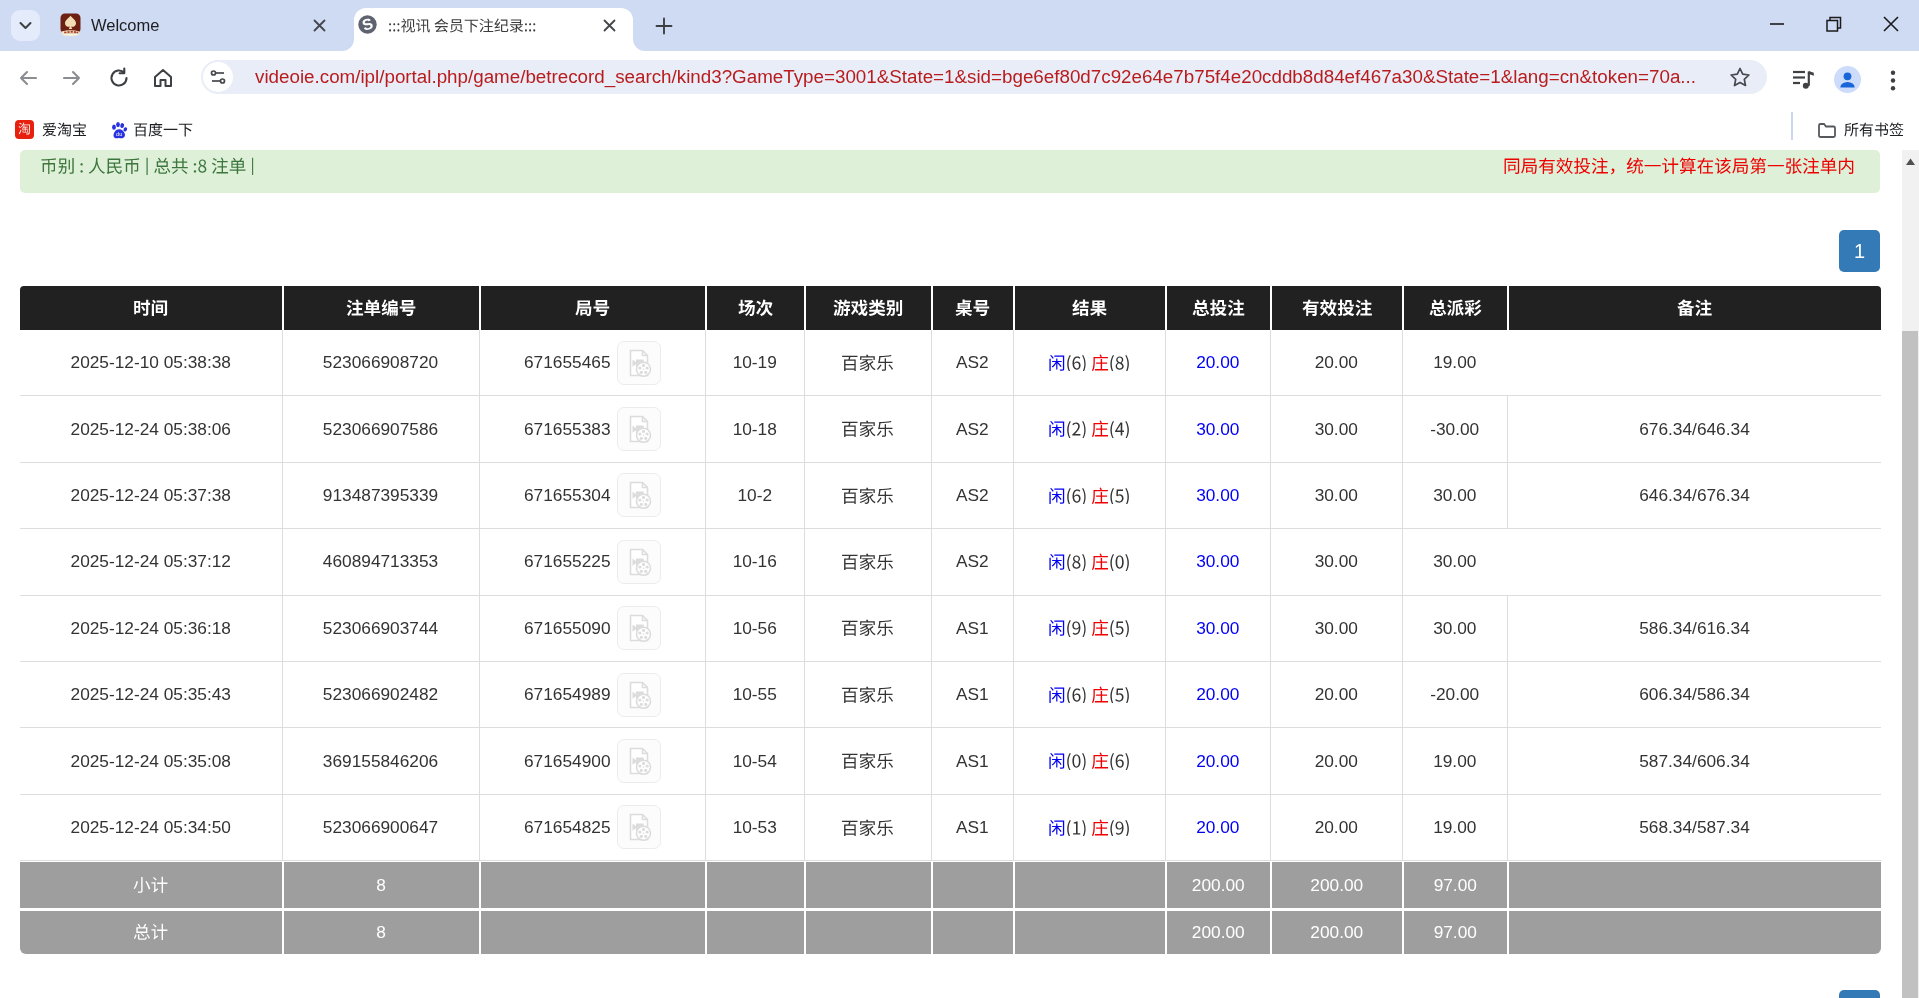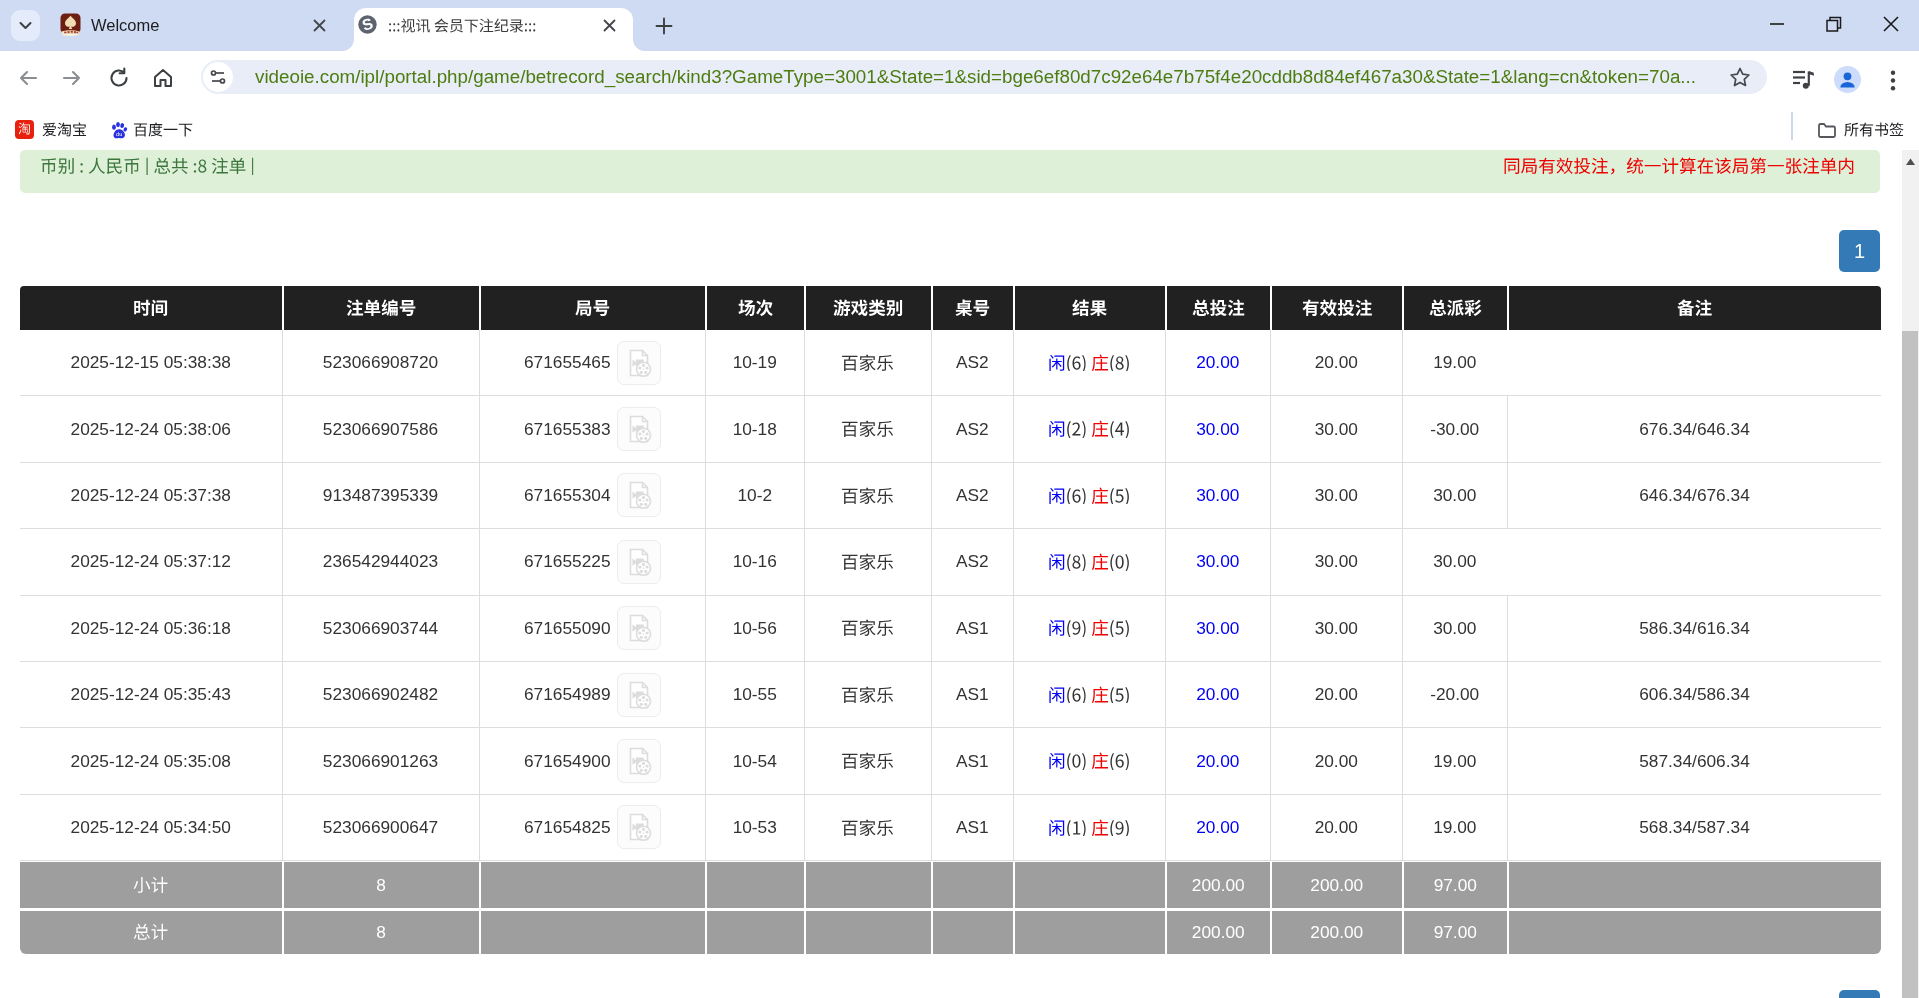--- a/index.html
+++ b/index.html
@@ -24,21 +24,21 @@
  background:#fcfcfc;align-items:center;justify-content:center}
 .grow{display:flex}
 .g1{margin-top:1px}
 .g2{margin-top:2.5px}
 .g2 .gc:first-child{border-radius:0 0 6px 0}
 .gc{background:#9e9e9e;border-left:2px solid #fff;display:flex;align-items:center;justify-content:center;
  color:#fff;font-size:17.3px}
 .gc:first-child{border-left:none}
 .g2 .gc:first-child{border-radius:0 0 0 6px}
 .g2 .gc:last-child{border-radius:0 0 6px 0}
-.url{position:absolute;left:54px;top:0;height:34px;line-height:34px;font-size:18.8px;color:#4d7c0f;white-space:nowrap;width:1445px;overflow:hidden}
+.url{position:absolute;left:54px;top:0;height:34px;line-height:34px;font-size:18.8px;color:#b91c1c;white-space:nowrap;width:1445px;overflow:hidden}
 </style></head><body>
 <div id="tabstrip">
  <div style="position:absolute;left:11px;top:10px;width:29px;height:31px;background:#e4ebfa;border-radius:9px">
   <svg width="29" height="31" viewBox="0 0 29 31">
         <path d="M9.5 13 L14.5 18 L19.5 13" fill="none" stroke="#3c4043" stroke-width="2" stroke-linecap="round" stroke-linejoin="round"></path>
       </svg>
  </div>
 
  <svg style="position:absolute;left:60px;top:13px" width="21" height="23" viewBox="0 0 21 23">
       <rect x="0.5" y="0.5" width="20" height="20" rx="4.5" fill="#6d1f12"></rect>
@@ -231,21 +231,21 @@
             <path d="M13.1 11.7C14.1 13 15.1 14.7 15.4 15.8L17.2 14.7C16.8 13.6 15.8 12 14.7 10.8ZM4.7 11.1V14.3C4.7 16.3 5.4 16.9 8 16.9C8.5 16.9 10.8 16.9 11.4 16.9C13.4 16.9 14 16.4 14.3 14.2C13.7 14 12.7 13.7 12.3 13.4C12.2 14.7 12 15 11.2 15C10.6 15 8.6 15 8.2 15C7.1 15 6.9 14.9 6.9 14.3V11.1ZM2 11.3C1.7 12.7 1.2 14.4 0.5 15.3L2.5 16.2C3.3 15 3.8 13.2 4 11.7ZM5.2 5.9H12.4V8.1H5.2ZM2.9 3.9V10.1H8.6L7.4 11.1C8.4 11.8 9.7 13 10.3 13.8L11.8 12.4C11.3 11.8 10.2 10.8 9.2 10.1H14.8V3.9H12.3L13.8 1.4L11.6 0.5C11.2 1.5 10.6 2.9 10 3.9H6.7L7.7 3.5C7.5 2.6 6.7 1.4 5.9 0.5L4.1 1.4C4.7 2.2 5.3 3.2 5.6 3.9Z M19 2.3C19.9 2.9 21.3 3.8 22 4.4L23.1 2.7C22.4 2.1 20.9 1.3 20 0.8ZM18.1 7.1C19.1 7.6 20.5 8.4 21.1 9L22.2 7.3C21.4 6.7 20 5.9 19 5.5ZM18.4 15.4 20 16.8C20.9 15.1 21.9 13.1 22.7 11.3L21.3 9.8C20.4 11.9 19.2 14.1 18.4 15.4ZM27 16.9C27.4 16.6 28 16.2 31.2 14.9C31 14.5 30.8 13.7 30.8 13.2L28.8 14V6.8L29.6 6.7C30.1 11 31.1 14.7 33.4 16.7C33.8 16.1 34.4 15.3 34.9 14.9C33.8 14.1 32.9 12.7 32.4 11.1C33.1 10.6 33.9 9.9 34.8 9.3L33.3 7.8C32.9 8.2 32.4 8.8 31.9 9.3C31.6 8.4 31.5 7.4 31.3 6.3C32.2 6.1 33 5.9 33.8 5.7L32.1 4C30.9 4.5 28.8 5 26.9 5.3V13.9C26.9 14.6 26.6 15 26.3 15.2C26.6 15.6 26.9 16.4 27 16.9ZM23.8 2.3V6.8C23.8 9.5 23.7 13.4 21.9 16.1C22.4 16.3 23.3 16.8 23.6 17.1C25.5 14.3 25.8 9.8 25.8 6.8V3.9C28.6 3.6 31.6 3 34 2.3L32.3 0.6C30.2 1.3 26.9 1.9 23.8 2.3Z M44.2 0.7C42 1.3 38.7 1.7 35.7 2C36 2.4 36.2 3.2 36.3 3.7C39.3 3.5 42.8 3.1 45.5 2.5ZM36.1 4.8C36.7 5.6 37.4 6.8 37.6 7.6L39.2 6.8C39 6 38.3 4.9 37.6 4.1ZM39.3 4.2C39.7 5 40.2 6.1 40.4 6.8L42.1 6.2C41.9 5.5 41.4 4.5 40.9 3.7ZM50 5.6C49 7 47 8.4 45.5 9.2C46 9.7 46.7 10.3 47 10.8C48.8 9.8 50.7 8.2 52 6.5ZM50.4 10.5C49.2 12.6 46.8 14.3 44.5 15.2C45 15.7 45.7 16.5 46 17.1C48.6 15.8 51 13.9 52.5 11.4ZM39.8 7V8.6H36.1V10.5H39.1C38.2 12 36.8 13.4 35.5 14.2C35.9 14.6 36.5 15.5 36.7 16C37.8 15.2 38.9 14.1 39.8 12.9V17H41.8V12.1C42.7 13 43.4 13.9 43.8 14.6L45.2 13.2C44.7 12.4 43.8 11.4 42.7 10.5H45.1V8.6H41.8V7ZM49.6 0.8C48.7 2.1 47 3.5 45.5 4.3L45.5 4.2L43.4 3.7C43.2 4.7 42.6 6.1 42.1 7L43.7 7.5C44.2 6.7 44.8 5.5 45.4 4.4C46 4.8 46.6 5.4 46.9 5.9C48.6 4.9 50.5 3.4 51.7 1.7Z" fill="#fff"></path>
           </svg>
         </div>
         <div class="hc" style="width:374px">
           <svg width="35.2" height="17.6" viewBox="0 0 35.2 17.6">
             <path d="M11.3 3.8C10.5 4.4 9.7 4.9 8.7 5.4C7.6 5 6.7 4.4 6 3.8L6.1 3.8ZM6.3 0.5C5.4 1.9 3.6 3.5 1 4.6C1.5 5 2.1 5.7 2.4 6.2C3.2 5.8 3.8 5.4 4.5 5C5 5.5 5.7 5.9 6.3 6.4C4.5 7 2.4 7.4 0.3 7.6C0.7 8.1 1.1 9 1.2 9.5L2.6 9.3V17.1H4.8V16.6H12.5V17.1H14.8V9.2H3.1C5.1 8.9 7 8.3 8.7 7.6C10.9 8.4 13.4 9 16.1 9.3C16.3 8.8 16.9 7.8 17.4 7.4C15.2 7.2 13 6.8 11.1 6.3C12.6 5.3 13.9 4.1 14.7 2.7L13.3 1.8L13 2H7.8C8.1 1.6 8.3 1.3 8.6 0.9ZM4.8 13.6H7.6V14.8H4.8ZM4.8 12V11.1H7.6V12ZM12.5 13.6V14.8H9.8V13.6ZM12.5 12H9.8V11.1H12.5Z M19.2 2.3C20.3 2.8 21.8 3.7 22.5 4.3L23.7 2.5C23 2 21.4 1.2 20.4 0.7ZM18.2 7.2C19.3 7.7 20.8 8.6 21.5 9.1L22.7 7.4C21.9 6.8 20.4 6.1 19.3 5.6ZM18.7 15.5 20.5 16.9C21.5 15.2 22.7 13.2 23.6 11.4L22 9.9C21 12 19.6 14.2 18.7 15.5ZM27.2 1.1C27.7 2 28.2 3.1 28.4 3.8H23.7V5.8H28V8.9H24.4V10.9H28V14.5H23.2V16.5H34.7V14.5H30.2V10.9H33.6V8.9H30.2V5.8H34.2V3.8H28.9L30.5 3.2C30.3 2.4 29.7 1.3 29.1 0.5Z" fill="#fff"></path>
           </svg>
         </div>
       </div>
       <div class="trow">
-        <div class="c" style="width:261.5px">2025-12-15 05:38:38</div>
+        <div class="c" style="width:261.5px">2025-12-10 05:38:38</div>
         <div class="c" style="width:197px">523066908720</div>
         <div class="c" style="width:226.5px">671655465<span class="fbtn">
             <svg width="34" height="34" viewBox="0 0 34 34">
               <g fill="#fff" stroke="#dcdcdc" stroke-width="1.6">
                 <path d="M8.5 4.5 H20.5 L25.5 9.5 V29.5 H8.5 Z"></path>
                 <path d="M20.5 4.5 V9.5 H25.5" fill="none"></path>
               </g>
               <path d="M10.5 13.6 l3.4 2.6 v-2.6 h7.8 v7.2 h-7.8 v-2.6 l-3.4 2.6 z" fill="#dcdcdc"></path>
               <circle cx="21.5" cy="23.2" r="7" fill="#fff" stroke="#dcdcdc" stroke-width="1.6"></circle>
               <g fill="#dcdcdc">
@@ -354,21 +354,21 @@
             <path d="M65 18.9 66 18.5C64.5 16 63.8 13 63.8 10C63.8 7 64.5 4.1 66 1.5L65 1.1C63.4 3.7 62.4 6.6 62.4 10C62.4 13.5 63.4 16.3 65 18.9Z M71.4 15.7C73.5 15.7 75.6 14.1 75.6 11.3C75.6 8.4 73.8 7.2 71.7 7.2C70.9 7.2 70.3 7.4 69.8 7.7L70.1 4H75V2.6H68.7L68.3 8.6L69.1 9.2C69.9 8.7 70.4 8.4 71.3 8.4C72.9 8.4 74 9.5 74 11.3C74 13.2 72.7 14.4 71.2 14.4C69.7 14.4 68.8 13.7 68 13L67.2 14C68.1 14.9 69.3 15.7 71.4 15.7Z M78.3 18.9C79.9 16.3 80.9 13.5 80.9 10C80.9 6.6 79.9 3.7 78.3 1.1L77.3 1.5C78.8 4.1 79.5 7 79.5 10C79.5 13 78.8 16 77.3 18.5Z" fill="#333"></path>
           </svg>
         </div>
         <div class="c" style="width:105.5px;color:#0000f5">30.00</div>
         <div class="c" style="width:131.5px">30.00</div>
         <div class="c" style="width:105.5px">30.00</div>
         <div class="c" style="width:374px">646.34/676.34</div>
       </div>
       <div class="trow">
         <div class="c" style="width:261.5px">2025-12-24 05:37:12</div>
-        <div class="c" style="width:197px">236542944023</div>
+        <div class="c" style="width:197px">460894713353</div>
         <div class="c" style="width:226.5px">671655225<span class="fbtn">
             <svg width="34" height="34" viewBox="0 0 34 34">
               <g fill="#fff" stroke="#dcdcdc" stroke-width="1.6">
                 <path d="M8.5 4.5 H20.5 L25.5 9.5 V29.5 H8.5 Z"></path>
                 <path d="M20.5 4.5 V9.5 H25.5" fill="none"></path>
               </g>
               <path d="M10.5 13.6 l3.4 2.6 v-2.6 h7.8 v7.2 h-7.8 v-2.6 l-3.4 2.6 z" fill="#dcdcdc"></path>
               <circle cx="21.5" cy="23.2" r="7" fill="#fff" stroke="#dcdcdc" stroke-width="1.6"></circle>
               <g fill="#dcdcdc">
                 <circle cx="21.5" cy="19.4" r="1.6"></circle>
@@ -476,21 +476,21 @@
             <path d="M65 18.9 66 18.5C64.5 16 63.8 13 63.8 10C63.8 7 64.5 4.1 66 1.5L65 1.1C63.4 3.7 62.4 6.6 62.4 10C62.4 13.5 63.4 16.3 65 18.9Z M71.4 15.7C73.5 15.7 75.6 14.1 75.6 11.3C75.6 8.4 73.8 7.2 71.7 7.2C70.9 7.2 70.3 7.4 69.8 7.7L70.1 4H75V2.6H68.7L68.3 8.6L69.1 9.2C69.9 8.7 70.4 8.4 71.3 8.4C72.9 8.4 74 9.5 74 11.3C74 13.2 72.7 14.4 71.2 14.4C69.7 14.4 68.8 13.7 68 13L67.2 14C68.1 14.9 69.3 15.7 71.4 15.7Z M78.3 18.9C79.9 16.3 80.9 13.5 80.9 10C80.9 6.6 79.9 3.7 78.3 1.1L77.3 1.5C78.8 4.1 79.5 7 79.5 10C79.5 13 78.8 16 77.3 18.5Z" fill="#333"></path>
           </svg>
         </div>
         <div class="c" style="width:105.5px;color:#0000f5">20.00</div>
         <div class="c" style="width:131.5px">20.00</div>
         <div class="c" style="width:105.5px">-20.00</div>
         <div class="c" style="width:374px">606.34/586.34</div>
       </div>
       <div class="trow">
         <div class="c" style="width:261.5px">2025-12-24 05:35:08</div>
-        <div class="c" style="width:197px">523066901263</div>
+        <div class="c" style="width:197px">369155846206</div>
         <div class="c" style="width:226.5px">671654900<span class="fbtn">
             <svg width="34" height="34" viewBox="0 0 34 34">
               <g fill="#fff" stroke="#dcdcdc" stroke-width="1.6">
                 <path d="M8.5 4.5 H20.5 L25.5 9.5 V29.5 H8.5 Z"></path>
                 <path d="M20.5 4.5 V9.5 H25.5" fill="none"></path>
               </g>
               <path d="M10.5 13.6 l3.4 2.6 v-2.6 h7.8 v7.2 h-7.8 v-2.6 l-3.4 2.6 z" fill="#dcdcdc"></path>
               <circle cx="21.5" cy="23.2" r="7" fill="#fff" stroke="#dcdcdc" stroke-width="1.6"></circle>
               <g fill="#dcdcdc">
                 <circle cx="21.5" cy="19.4" r="1.6"></circle>

